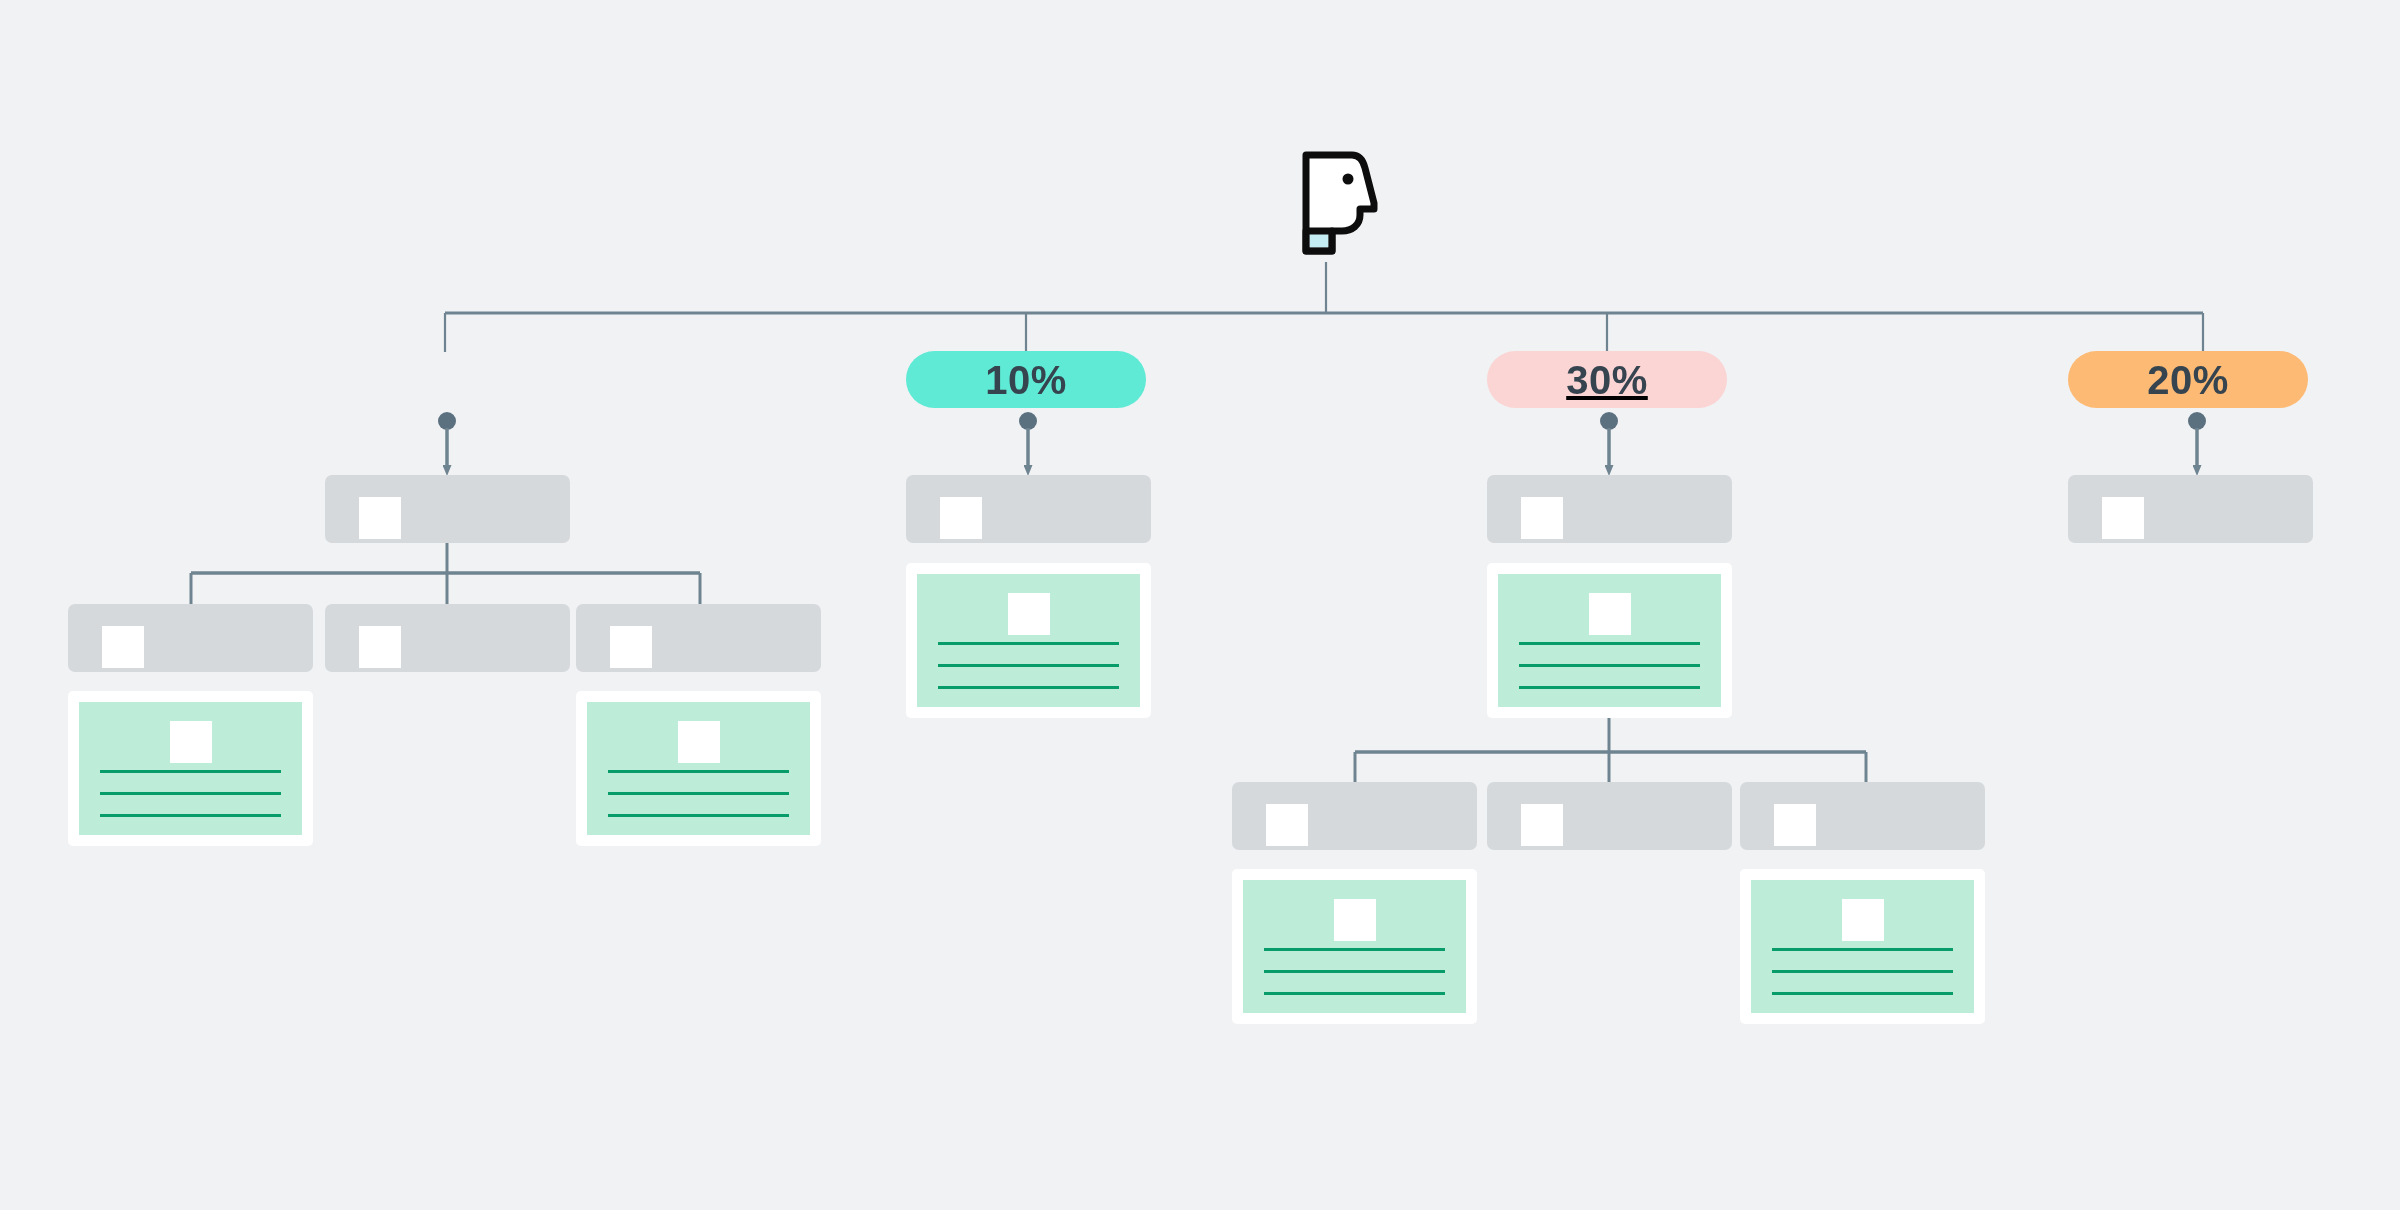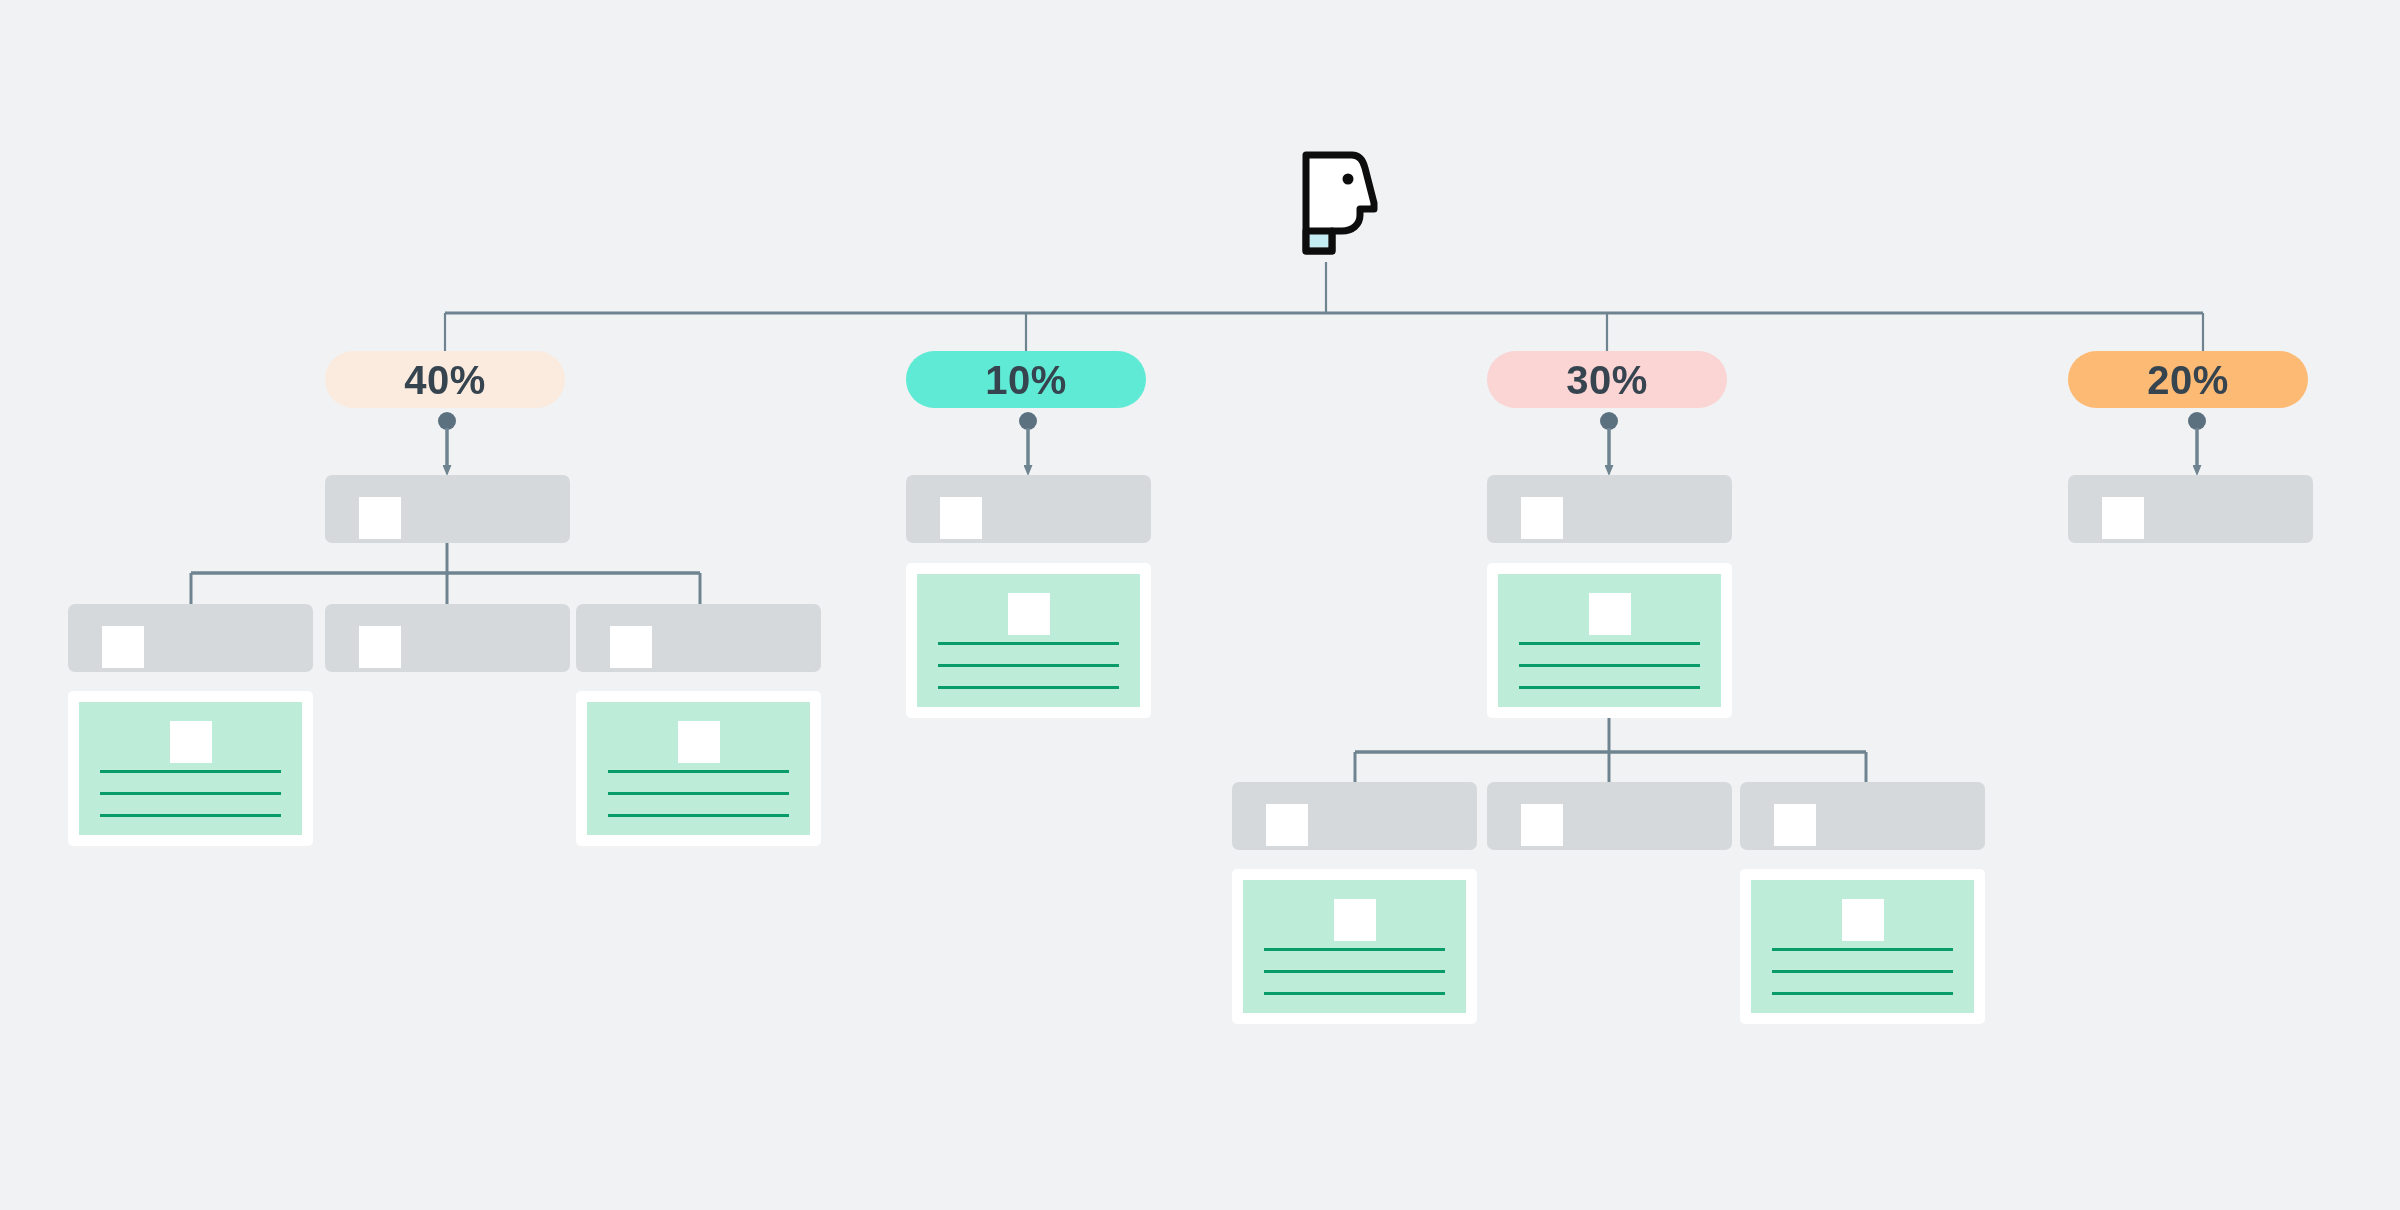--- a/index.html
+++ b/index.html
@@ -154,23 +154,20 @@
   <div class="logo-node" style="left:1302px; top:151px;">
     <svg width="84" height="104" viewBox="0 0 84 104" xmlns="http://www.w3.org/2000/svg">
       <path d="M4 4 H50 C57 4 61 9 63 17 L72 52 L72 58 H58 V64
                C58 74 50 80 40 80 H30 V100 H4 Z" fill="#ffffff" stroke="#0d0d0d" stroke-width="7" stroke-linejoin="round" stroke-linecap="round"></path>
       <path d="M7.5 81.5 H26.5 V96.5 H7.5 Z" fill="#c4ecf3"></path>
       <path d="M4 80 H30 V100 H4 Z" fill="none" stroke="#0d0d0d" stroke-width="7" stroke-linejoin="round"></path>
       <circle cx="46" cy="28" r="5.5" fill="#0d0d0d"></circle>
     </svg>
   </div>
 
-  <div class="pill" style="left:325px; top:351px; width:240px; height:57px; background:#fbeade;">
-    <span class="pill-label">40%</span>
-  </div>
 
   <div class="gray-box" style="left:325px; top:475px; width:245px; height:68px;">
     <span class="thumb"></span>
   </div>
 
   <div class="gray-box" style="left:68px; top:604px; width:245px; height:68px;">
     <span class="thumb"></span>
   </div>
   <div class="gray-box" style="left:325px; top:604px; width:245px; height:68px;">
     <span class="thumb"></span>
@@ -212,21 +209,21 @@
     <div class="card-inner">
       <span class="card-thumb"></span>
       <div class="card-lines">
         <div class="card-line"></div>
         <div class="card-line"></div>
         <div class="card-line"></div>
       </div>
     </div>
   </div>
 
-  <div class="pill" style="left:1487px; top:351px; width:240px; height:57px; background:#fbd4d4;">
+  <div class="pill" style="left:1487px; top:351px; width:240px; height:57px; background:#fbd4d4;text-decoration:underline;">
     <span class="pill-label">30%</span>
   </div>
 
   <div class="gray-box" style="left:1487px; top:475px; width:245px; height:68px;">
     <span class="thumb"></span>
   </div>
 
   <div class="card" style="left:1487px; top:563px; width:245px; height:155px;">
     <div class="card-inner">
       <span class="card-thumb"></span>

